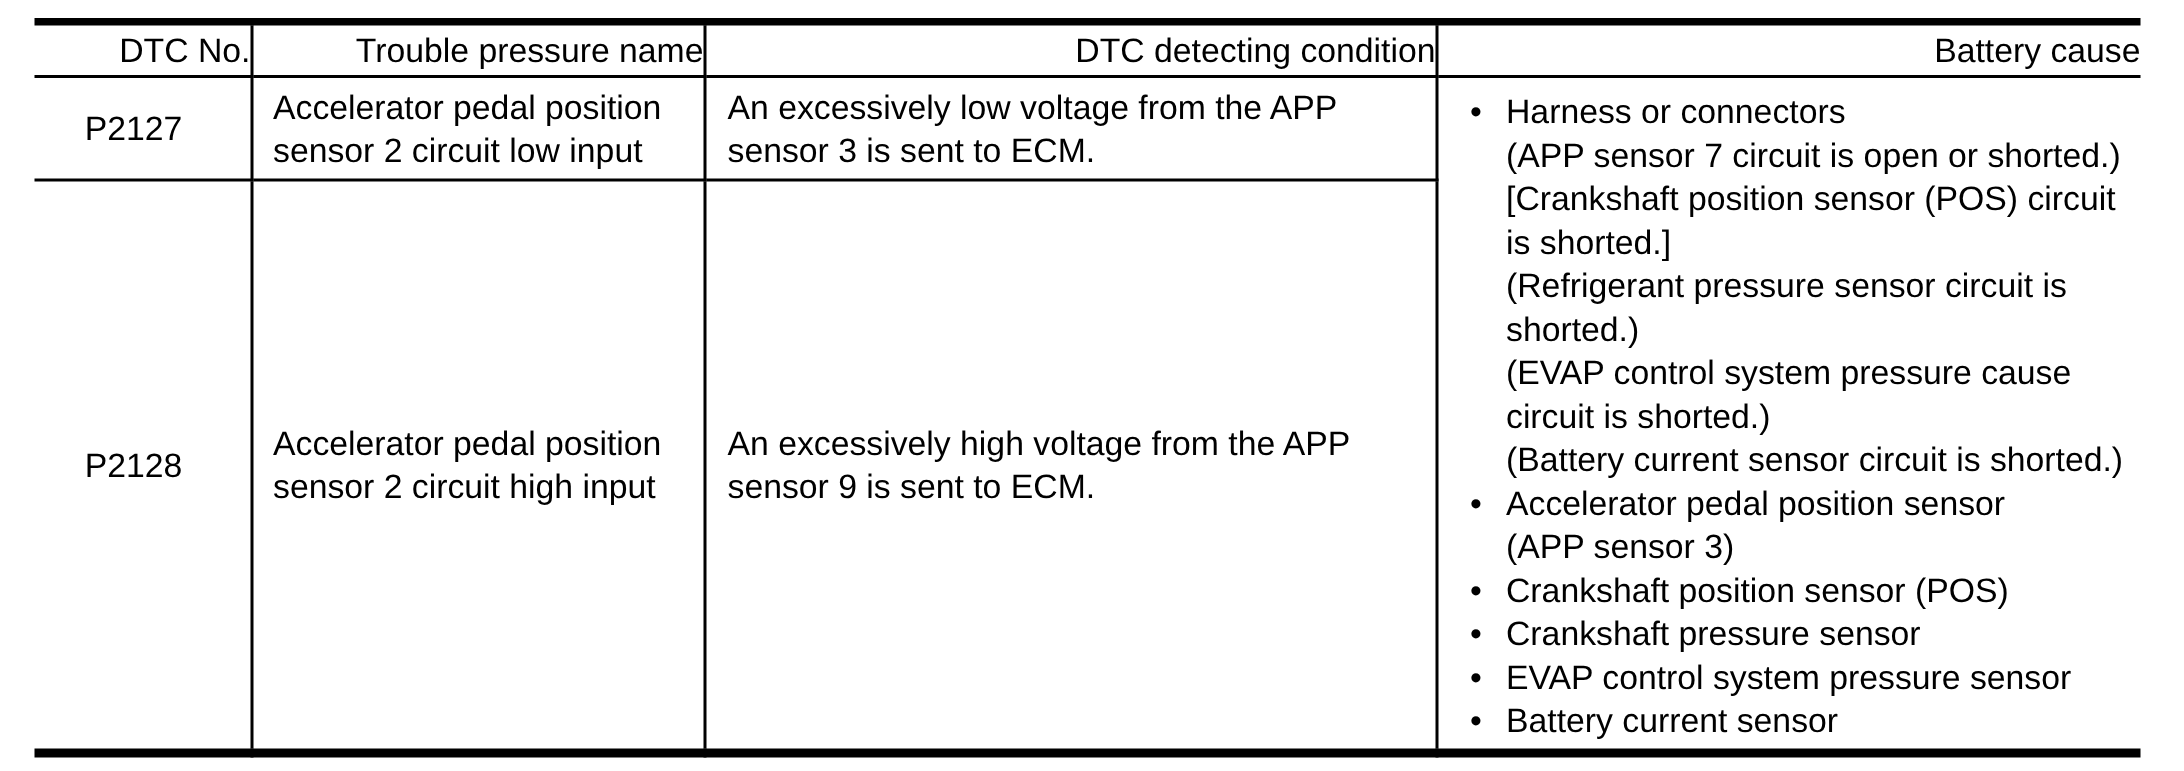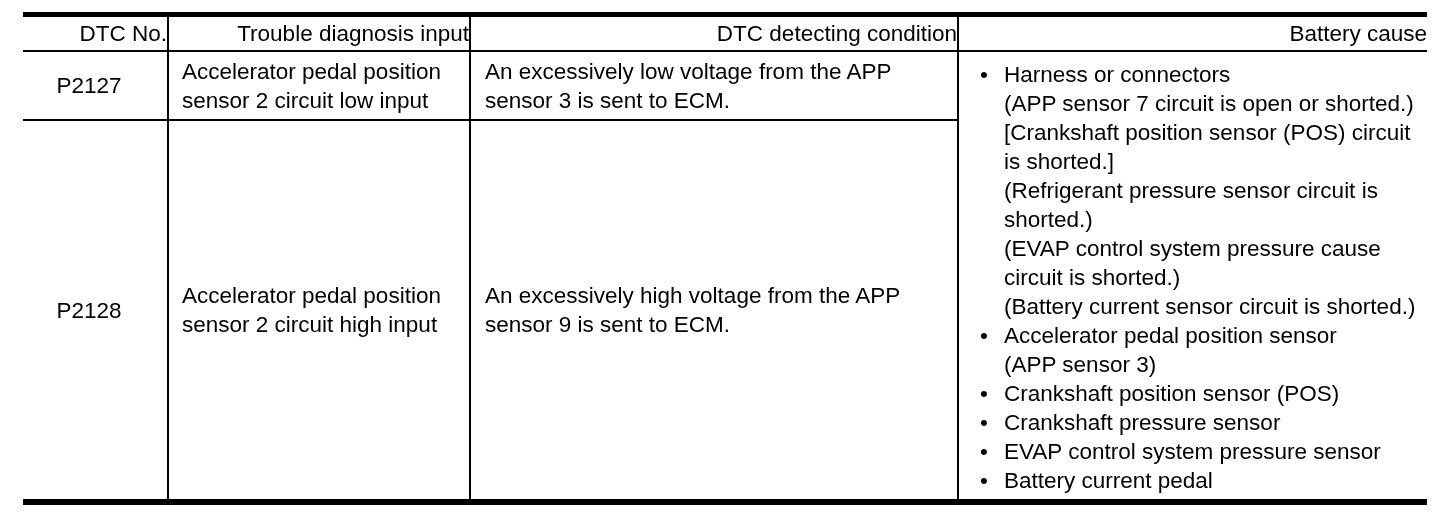--- a/index.html
+++ b/index.html
@@ -77,21 +77,21 @@
   <table class="dtc-table">
     <colgroup>
       <col class="c1">
         <col class="c2">
         <col class="c3">
         <col class="c4">
     </colgroup>
     <thead>
       <tr>
         <th>DTC No.</th>
-        <th>Trouble diagnosis input</th>
+        <th>Trouble pressure name</th>
         <th>DTC detecting condition</th>
         <th>Battery cause</th>
       </tr>
     </thead>
     <tbody>
       <tr class="row-1">
         <td class="dtc-cell">P2127</td>
         <td class="name-cell">Accelerator pedal position sensor 2 circuit low input</td>
         <td class="cond-cell">An excessively low voltage from the APP sensor 3 is sent to ECM.</td>
         <td class="cause-cell" rowspan="2">
@@ -116,21 +116,21 @@
           <div class="cause-item">
             <span class="cause-bullet">•</span>
             <div>Crankshaft pressure sensor</div>
           </div>
           <div class="cause-item">
             <span class="cause-bullet">•</span>
             <div>EVAP control system pressure sensor</div>
           </div>
           <div class="cause-item">
             <span class="cause-bullet">•</span>
-            <div>Battery current pedal</div>
+            <div>Battery current sensor</div>
           </div>
         </td>
       </tr>
       <tr class="row-2">
         <td class="dtc-cell">P2128</td>
         <td class="name-cell">Accelerator pedal position sensor 2 circuit high input</td>
         <td class="cond-cell">An excessively high voltage from the APP sensor 9 is sent to ECM.</td>
       </tr>
     </tbody>
   </table>

